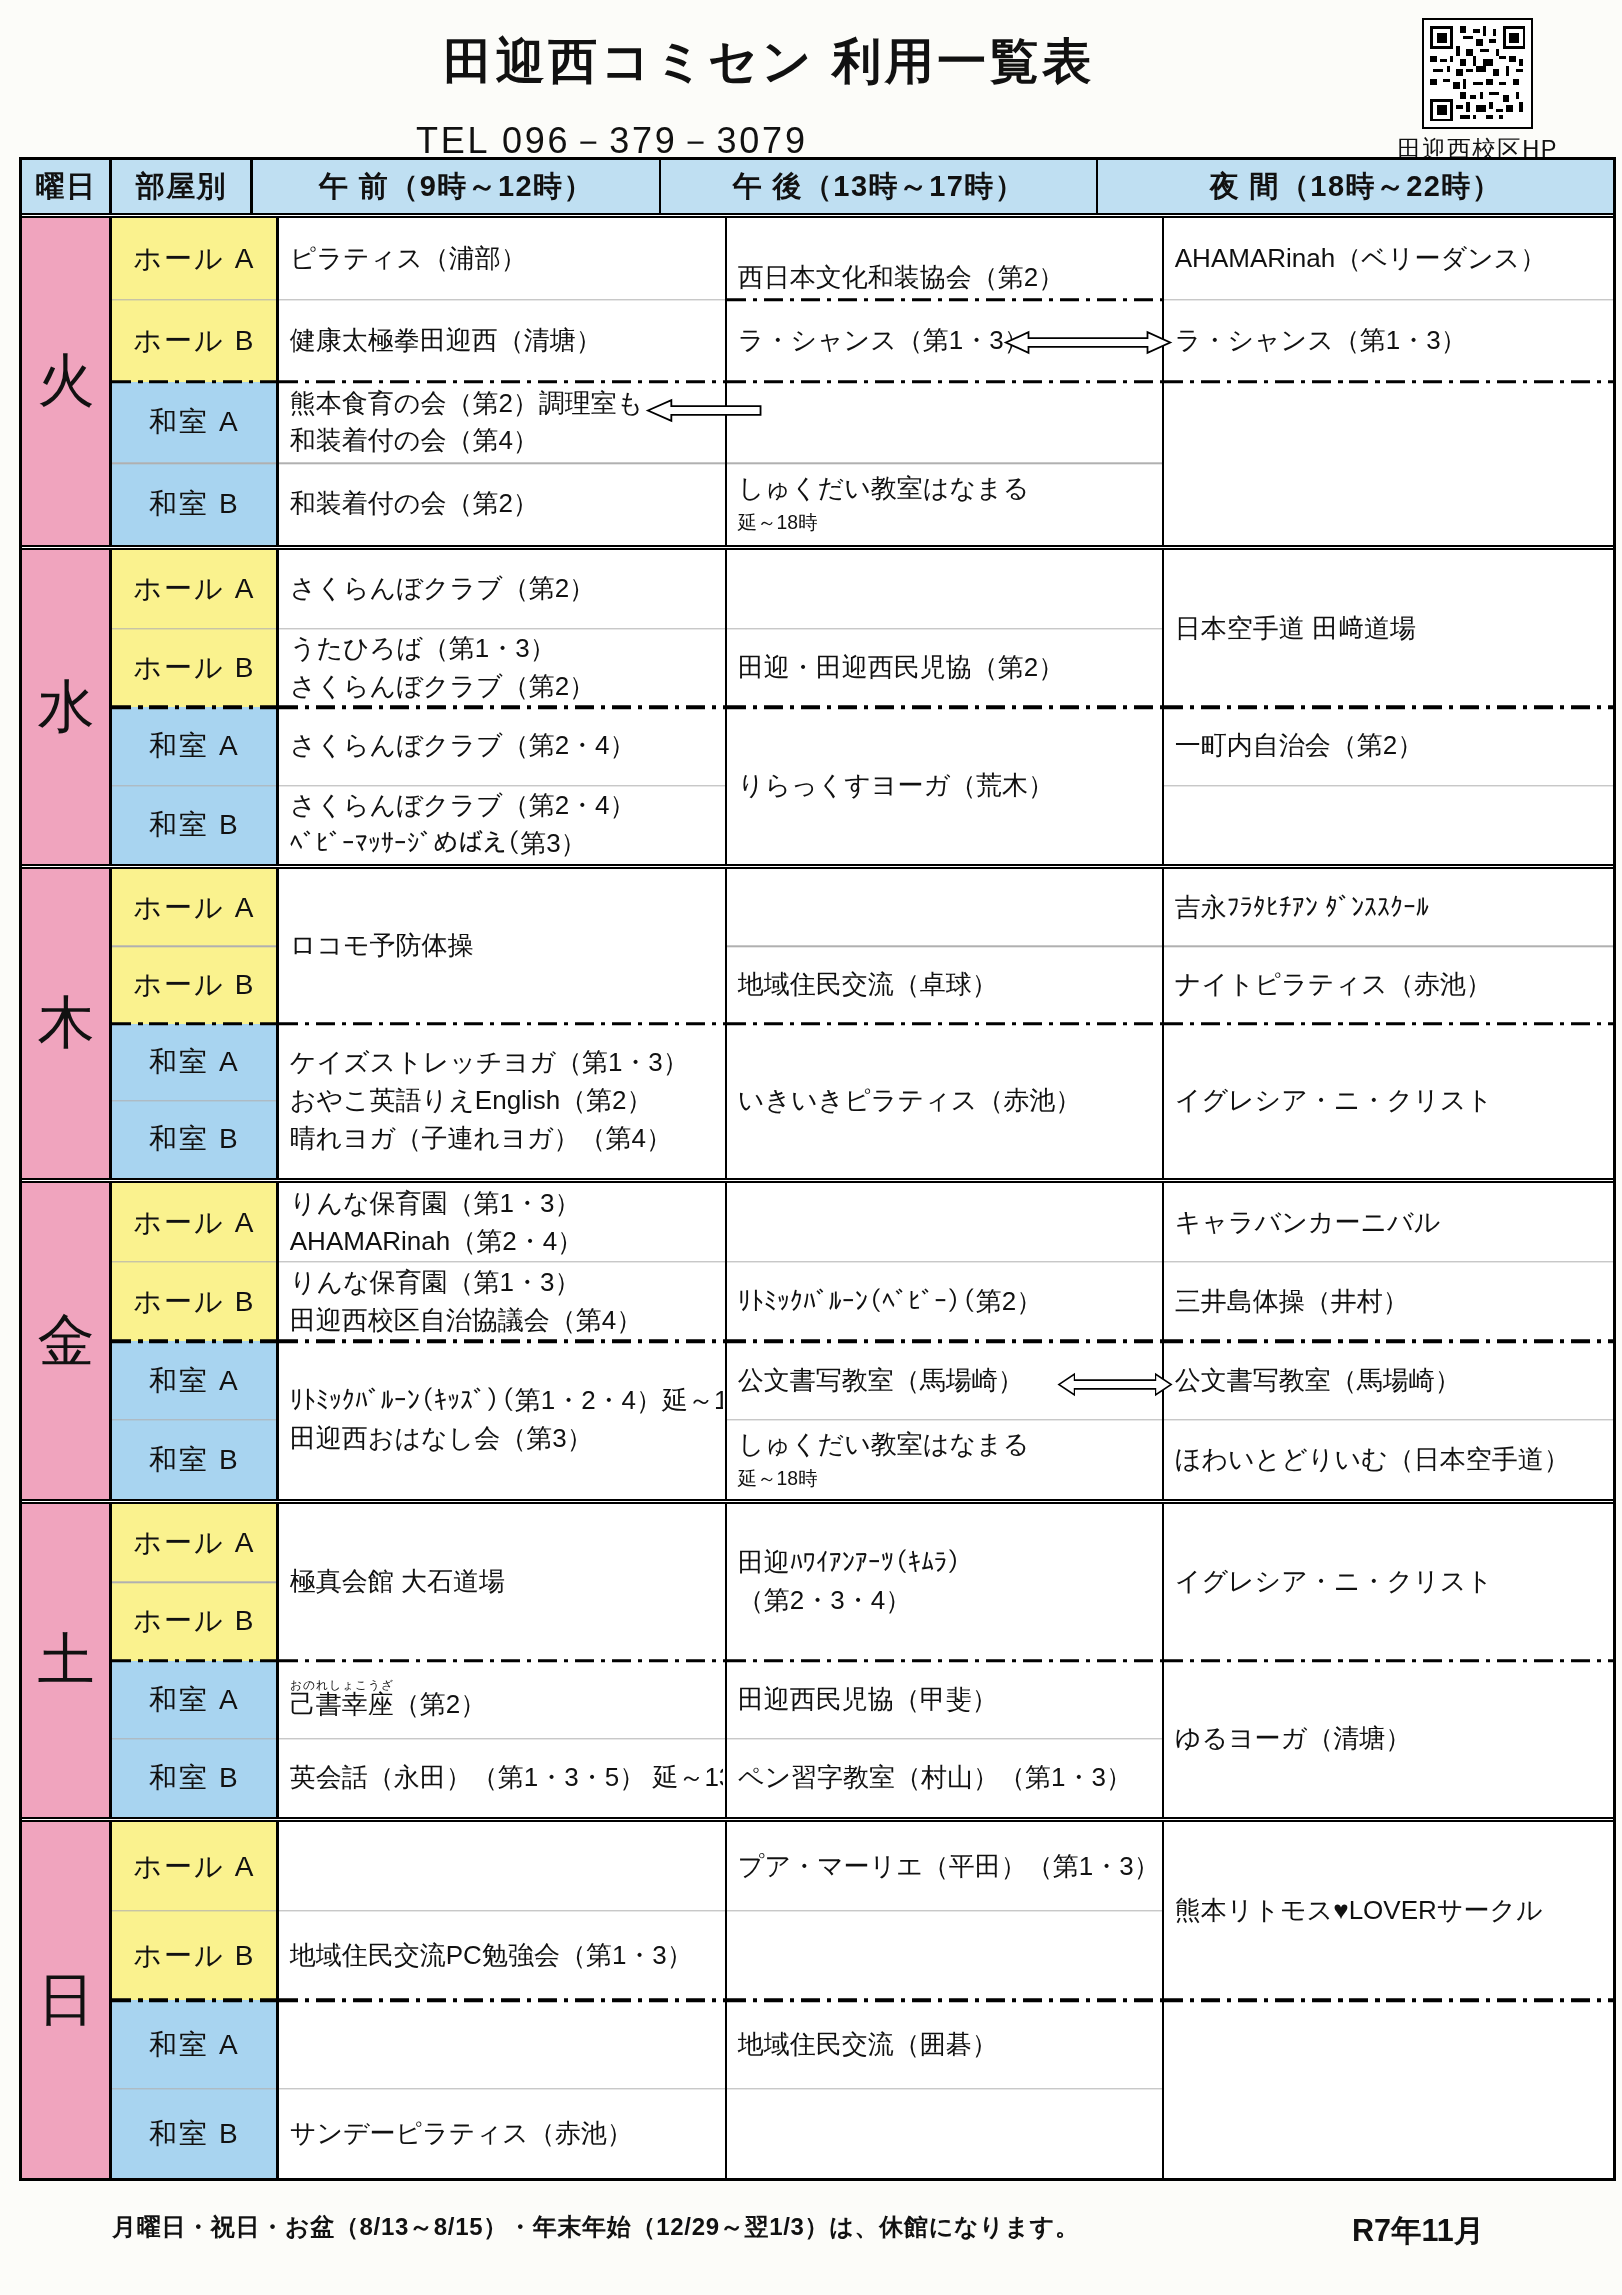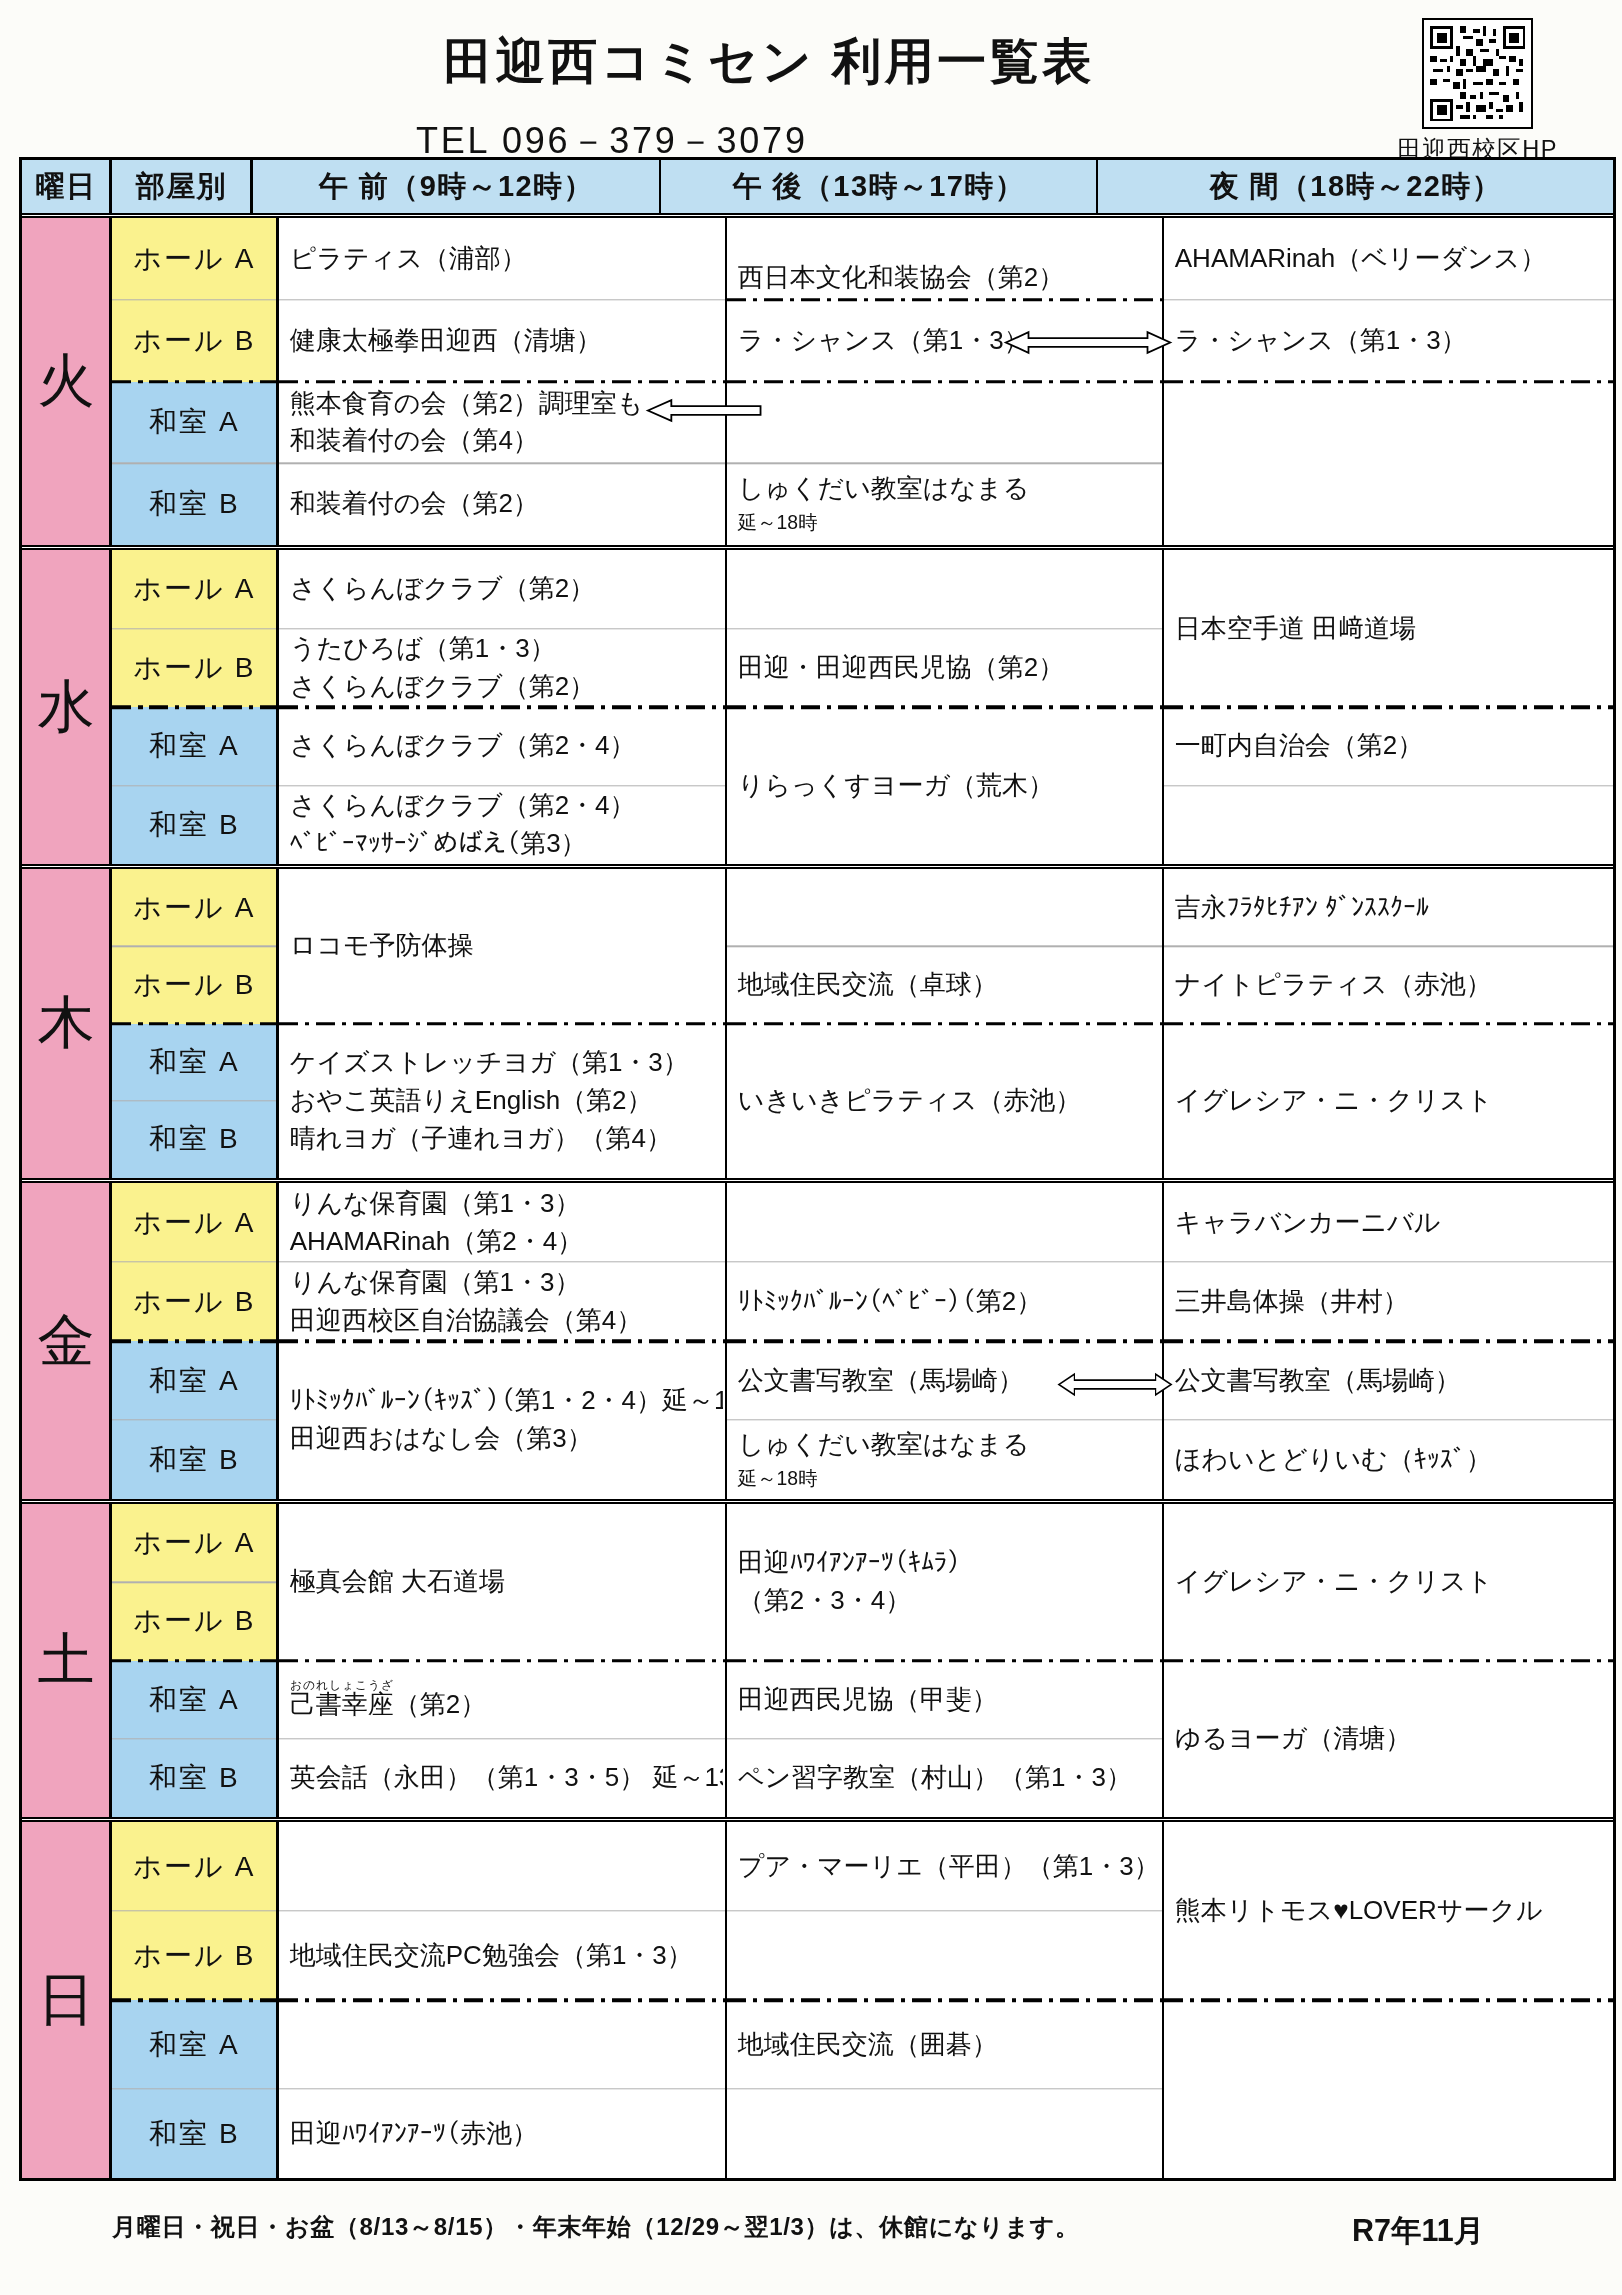--- a/index.html
+++ b/index.html
@@ -375,21 +375,21 @@
             <div class="sep sep-solid" style="top: 25%;"></div>
             <div class="cell" style="top: 25%; height: 25%;">
               <div class="line">三井島体操（井村）</div>
             </div>
             <div class="sep sep-dash" style="top: 50%;"></div>
             <div class="cell" style="top: 50%; height: 25%;">
               <div class="line">公文書写教室（馬場崎）</div>
             </div>
             <div class="sep sep-solid" style="top: 75%;"></div>
             <div class="cell" style="top: 75%; height: 25%;">
-              <div class="line">ほわいとどりいむ（ｷｯｽﾞ）</div>
+              <div class="line">ほわいとどりいむ（日本空手道）</div>
             </div>
           </div>
           <div class="arrow" style="left: 1035px; top: 189px; width: 116px; height: 25px;">
             <svg viewBox="0 0 240 34" preserveAspectRatio="none">
               <path d="M4 17 L36 3 L36 11 L204 11 L204 3 L236 17 L204 31 L204 23 L36 23 L36 31 Z" fill="#fff" stroke="#000" stroke-width="2.5"></path>
             </svg>
           </div>
         </div>
         <div class="day-block" style="height: 318px;">
           <div class="col day-col">
@@ -457,21 +457,21 @@
           <div class="col period-col morning">
             <div class="cell" style="top: 0%; height: 25%;"></div>
             <div class="sep sep-solid" style="top: 25%;"></div>
             <div class="cell" style="top: 25%; height: 25%;">
               <div class="line">地域住民交流PC勉強会（第1・3）</div>
             </div>
             <div class="sep sep-dash" style="top: 50%;"></div>
             <div class="cell" style="top: 50%; height: 25%;"></div>
             <div class="sep sep-solid" style="top: 75%;"></div>
             <div class="cell" style="top: 75%; height: 25%;">
-              <div class="line">田迎ﾊﾜｲｱﾝｱｰﾂ（赤池）</div>
+              <div class="line">サンデーピラティス（赤池）</div>
             </div>
           </div>
           <div class="col period-col afternoon">
             <div class="cell" style="top: 0%; height: 25%;">
               <div class="line">プア・マーリエ（平田）（第1・3）</div>
             </div>
             <div class="sep sep-solid" style="top: 25%;"></div>
             <div class="cell" style="top: 25%; height: 25%;"></div>
             <div class="sep sep-dash" style="top: 50%;"></div>
             <div class="cell" style="top: 50%; height: 25%;">

